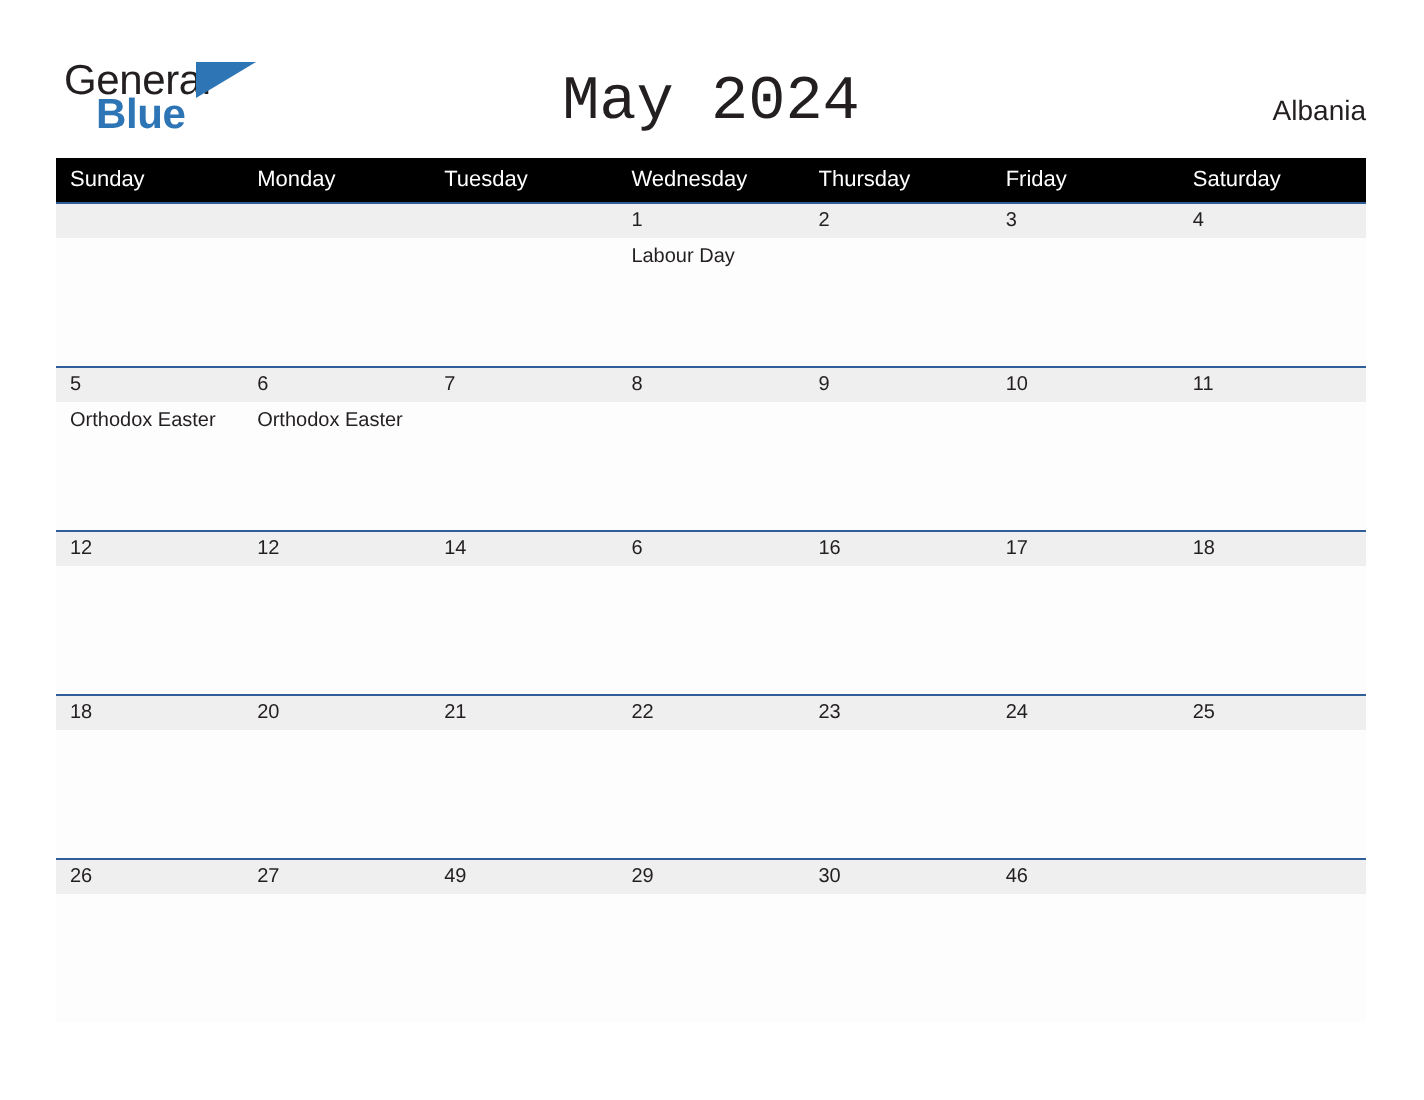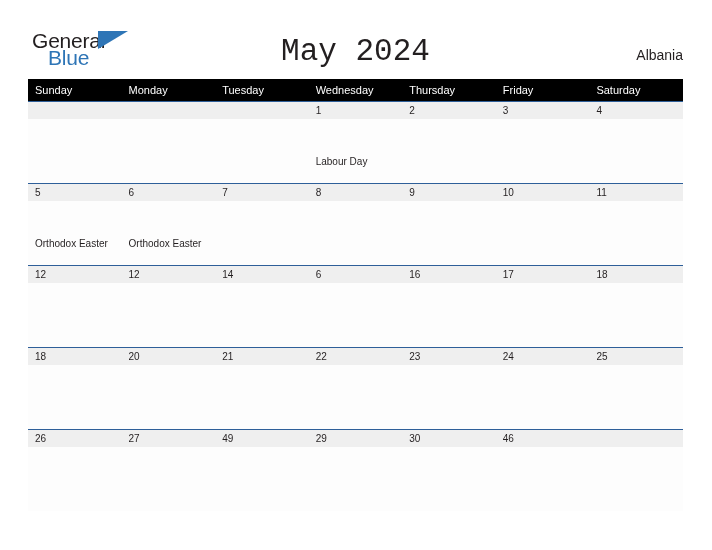--- a/index.html
+++ b/index.html
@@ -49,20 +49,21 @@
   }
   .logo-blue {
     position: absolute;
     left: 20px;
     top: 17px;
     font-size: 21px;
     letter-spacing: -0.2px;
     color: #2e75b6;
     font-family: "Liberation Sans", sans-serif;
     line-height: 22px;
+    font-weight: bold;
   }
   .logo-flag {
     position: absolute;
     left: 70px;
     top: 1px;
     width: 0;
     height: 0;
     border-left: 30px solid #2e75b6;
     border-bottom: 18px solid transparent;
   }
@@ -123,21 +124,20 @@
     height: 16px;
     line-height: 16px;
     padding: 1px 0 0 7px;
     font-size: 10px;
     color: #231f20;
     font-family: "Liberation Sans", sans-serif;
   }
 
   .events {
     padding: 3px 4px 0 7px;
-    margin-top: 33px;
   }
   .event {
     font-size: 10px;
     line-height: 13px;
     color: #231f20;
     font-family: "Liberation Sans", sans-serif;
     white-space: nowrap;
   }
 </style>
 </head>

